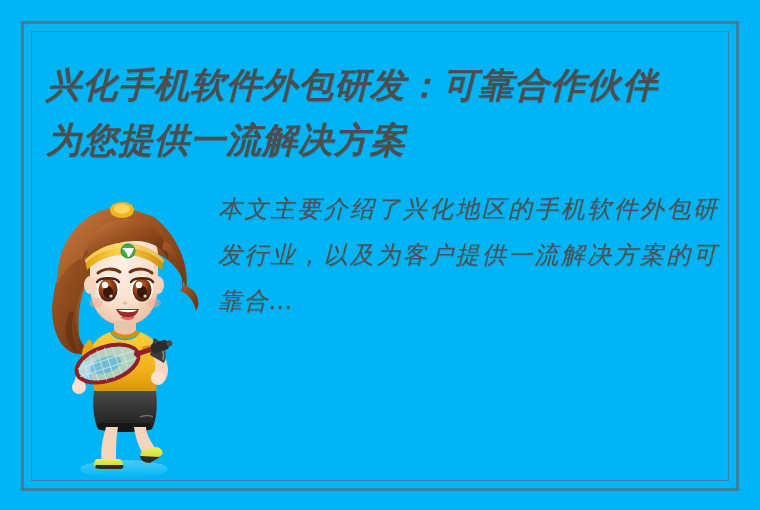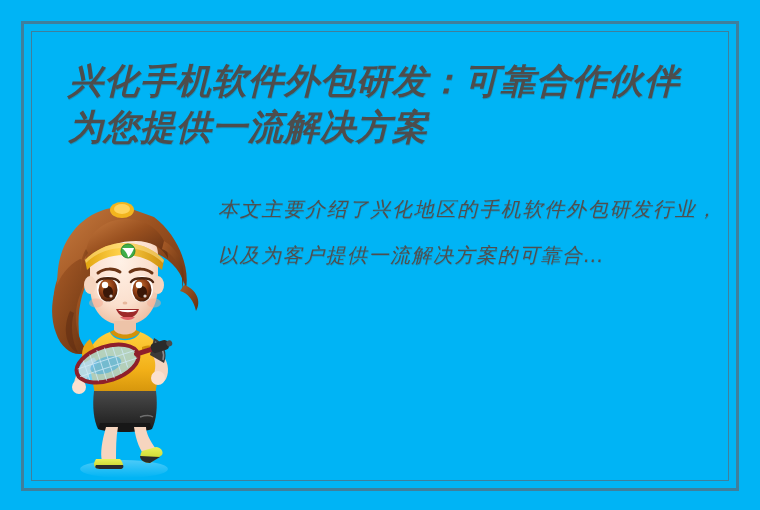--- a/index.html
+++ b/index.html
@@ -45,37 +45,36 @@
   }
 
   
   .headline {
     position: absolute;
     left: 46px;
     top: 58px;
     width: 680px;
     color: #4d4d4d;
     font-size: 35px;
-    line-height: 46px;
+    line-height: 55px;
     letter-spacing: 1px;
     font-weight: 600;
     font-style: italic;
     white-space: pre-line;
     text-shadow: 0.5px 0.5px 0 rgba(60,60,60,.25);
-    margin-left: 22px;
   }
 
   
   .summary {
     position: absolute;
     left: 218px;
     top: 186px;
     width: 500px;
     color: #4f4f4f;
-    font-size: 20px;
+    font-size: 24px;
     line-height: 46px;
     letter-spacing: 1.5px;
     font-style: italic;
     text-align: justify;
     text-shadow: 0.5px 0.5px 0 rgba(60,60,60,.2);
   }
 
   
   .mascot {
     position: absolute;

